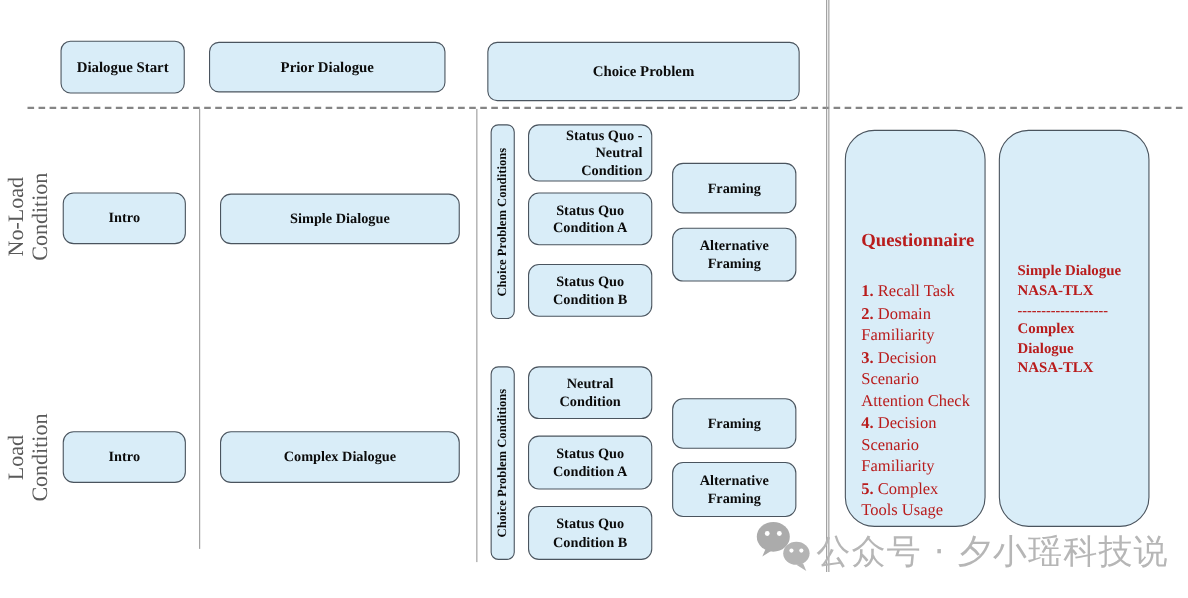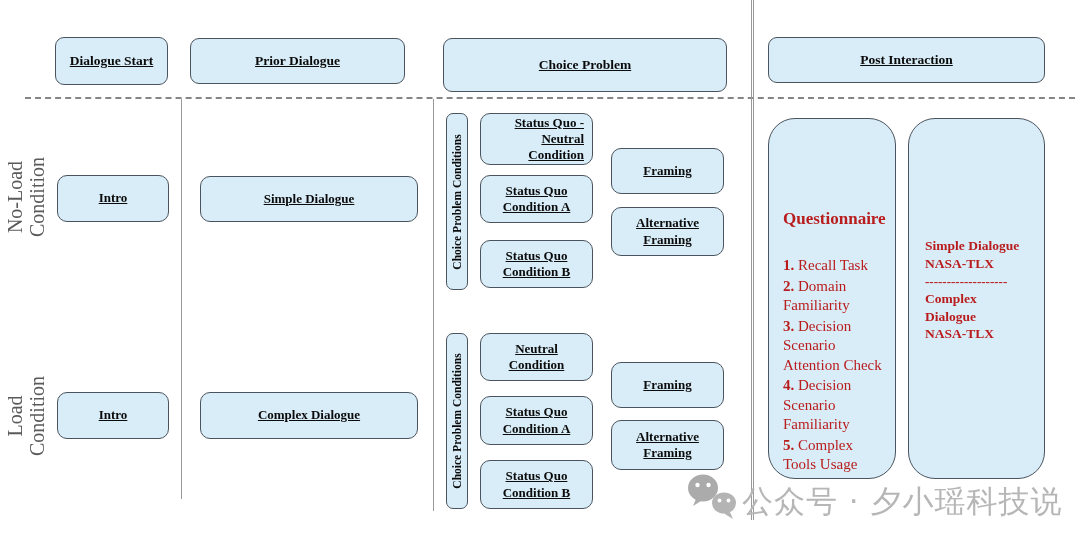--- a/index.html
+++ b/index.html
@@ -10,21 +10,20 @@
     overflow:hidden;
   }
   .box {
     position:absolute;
     background:#d9edf8;
     border:1.5px solid #4a545e;
     border-radius:10px;
     display:flex; align-items:center; justify-content:center;
     text-align:center; font-weight:bold; font-size:13px; line-height:1.25;
     color:#0b0b0b;
-    text-decoration:underline;
   }
   .hdr { border-radius:9px; font-size:13.5px; }
   .bigbox {
     position:absolute;
     background:#d9edf8;
     border:1.5px solid #4a545e;
     border-radius:27px;
     color:#b91c1c;
   }
   .dashed-line {
@@ -69,21 +68,20 @@
   .wechat-icon { position:absolute; left:686px; top:472px; }
 </style>
 </head>
 <body>
 
 <div class="canvas">
 
   <div class="box hdr" style="left:55px; top:37px; width:113px; height:48px; padding:0 13px;">Dialogue Start</div>
   <div class="box hdr" style="left:190px; top:38px; width:215px; height:46px;">Prior Dialogue</div>
   <div class="box hdr" style="left:443px; top:38px; width:284px; height:54px;">Choice Problem</div>
-  <div class="box hdr" style="left:768px; top:37px; width:277px; height:46px;">Post Interaction</div>
 
   <div class="dashed-line"></div>
   <div class="vline" style="left:181px; top:99px; height:400px;"></div>
   <div class="vline" style="left:433px; top:99px; height:412px;"></div>
   <div class="vline-double" style="left:751px; top:0; height:520px;"></div>
 
   <div class="side-label" style="left:-33px; top:171px;">No-Load Condition</div>
   <div class="side-label" style="left:-33px; top:390px;">Load Condition</div>
 
   <div class="box" style="left:57px; top:175px; width:112px; height:47px;">Intro</div>

